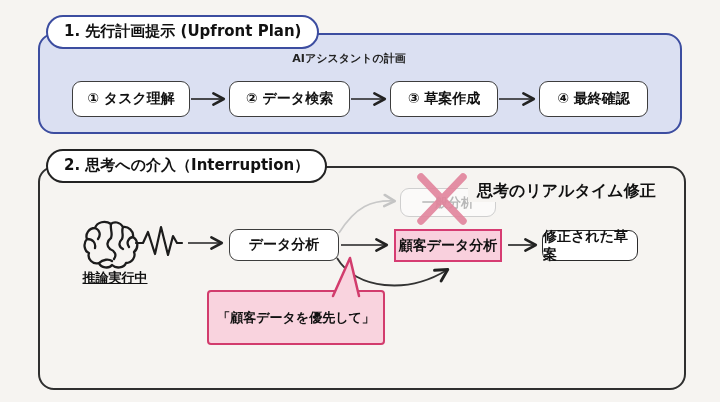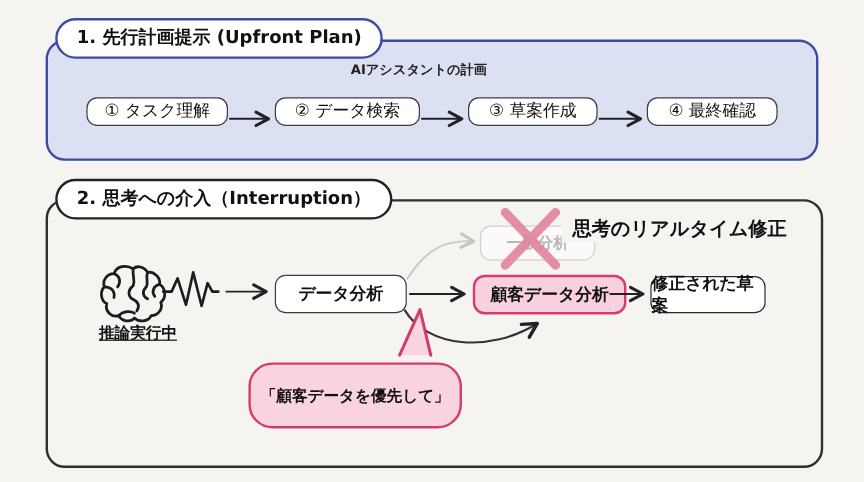--- a/index.html
+++ b/index.html
@@ -21,23 +21,23 @@
     font-size:15px;font-weight:bold;white-space:nowrap;line-height:1.45;
     z-index:2;
   }
   .pill-plan{left:46px;top:15px;border:2px solid #3c4da0;}
   .pill-int{left:46px;top:149px;border:2px solid #222;}
   .plan-caption{
     left:274px;top:51px;width:150px;text-align:center;
     font-size:11px;font-weight:bold;color:#222;
   }
   .step-box{
-    top:81px;height:24px;background:#fff;border:1.5px solid #3d3d3d;
+    top:81px;height:36px;background:#fff;border:1.5px solid #3d3d3d;
     border-radius:9px;display:flex;align-items:center;justify-content:center;
-    font-size:14px;font-weight:normal;
+    font-size:14px;font-weight:bold;
   }
   .step-1{left:72px;width:118px;}
   .step-2{left:229px;width:121px;}
   .step-3{left:390px;width:108px;}
   .step-4{left:539px;width:109px;}
 
   
   .int-container{
     left:38px;top:166px;width:648px;height:224px;
     border:2px solid #2f2f2f;border-radius:16px;background:transparent;
@@ -46,30 +46,30 @@
     left:468px;top:156px;padding:0 9px;background:#f6f4f1;
     font-size:16px;font-weight:bold;white-space:nowrap;z-index:2;margin-top:25px;
   }
   .node{
     display:flex;align-items:center;justify-content:center;
     background:#fff;border-radius:9px;font-size:14px;font-weight:bold;
   }
   .node-current{left:229px;top:229px;width:110px;height:32px;border:1.5px solid #3d3d3d;}
   .node-rejected{left:400px;top:188px;width:96px;height:29px;border:1.5px solid #cfcfcf;
     color:#b8b8b8;background:#fbfaf9;font-size:13px;}
-  .node-chosen{left:394px;top:229px;width:128px;height:33px;border:2.5px solid #d63c72;
-    background:#f9d0dd;border-radius:10px;}
+  .node-chosen{left:394px;top:229px;width:108px;height:33px;border:2.5px solid #d63c72;
+    background:#f9d0dd;border-radius:0;}
   .node-result{left:542px;top:230px;width:96px;height:31px;border:1.5px solid #2a2a2a;}
   .brain-caption{left:70px;top:269px;width:90px;text-align:center;
     font-size:13px;font-weight:bold;text-decoration:underline;}
   .bubble{
     left:207px;top:290px;width:178px;height:55px;
-    background:#f9d3de;border:2.5px solid #d23c6d;border-radius:20px;
+    background:#f9d3de;border:2.5px solid #d23c6d;border-radius:4px;
     display:flex;align-items:center;justify-content:center;
-    font-size:13px;font-weight:bold;z-index:2;margin-top:12px;
+    font-size:13px;font-weight:bold;z-index:2;
   }
   .bubble-caption{left:230px;top:352px;width:110px;text-align:center;
     font-size:14px;font-weight:bold;}
 
   .overlay{left:0;top:0;width:720px;height:402px;z-index:3;pointer-events:none;}
 </style>
 </head>
 <body>
 
 <div class="stage">

